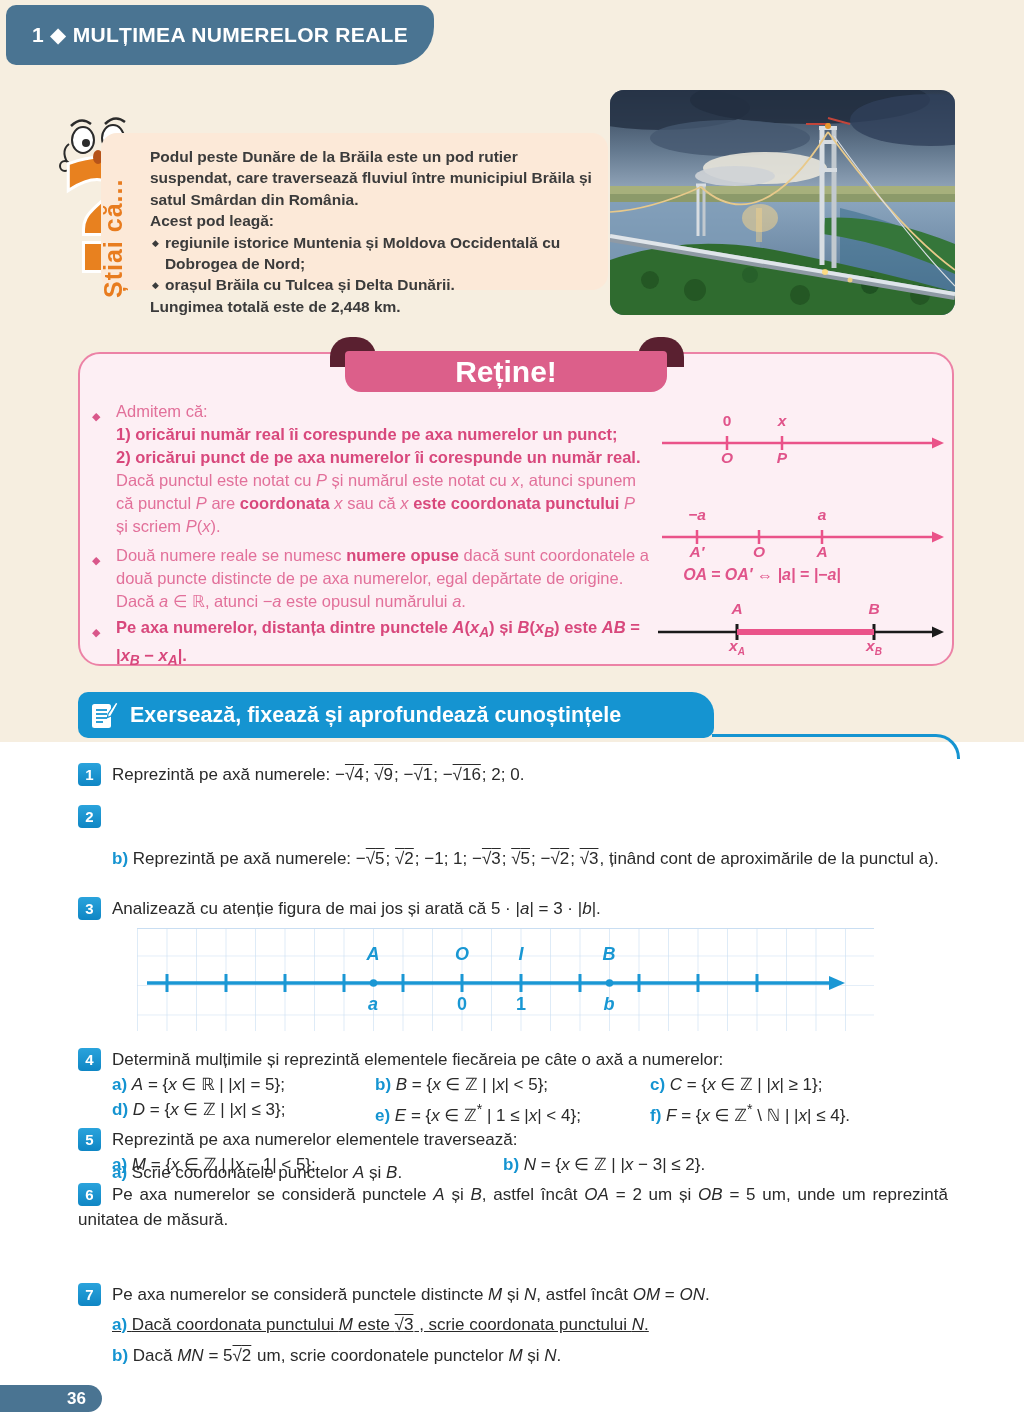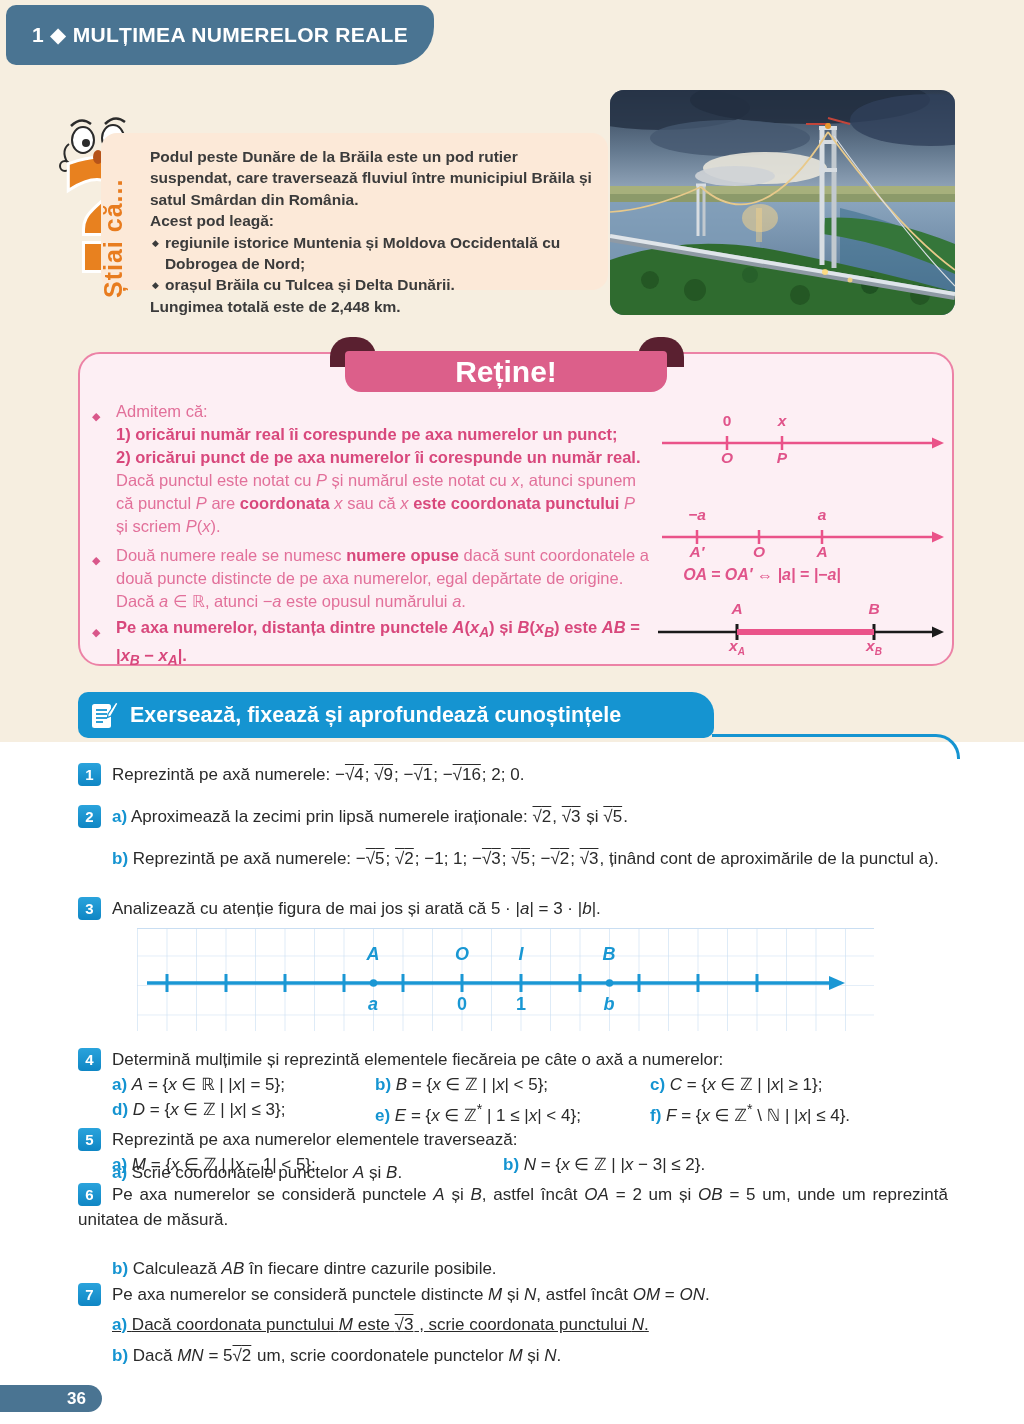--- a/index.html
+++ b/index.html
@@ -236,24 +236,20 @@
       <polygon points="18,14 26,2 28,3.5 21,16 17.5,17.5" fill="#ffffff" stroke="#1594d1" stroke-width="1.2"></polygon>
     </svg>
     <span>Exersează, fixează și aprofundează cunoștințele</span>
   </div>
   <div class="sect-line"></div>
 
   <div class="badge" style="top:763px;">1</div>
   <div class="ex" style="left:112px;top:762px;width:840px;">Reprezintă pe axă numerele: −<span class="sq">4</span>; <span class="sq">9</span>; −<span class="sq">1</span>; −<span class="sq">16</span>; 2; 0.</div>
 
   <div class="badge" style="top:805px;">2</div>
-  <div class="ex" style="left:112px;top:804px;width:840px;">
-    <span class="plbl">a)</span>
-    <span>Aproximează la zecimi prin lipsă numerele iraționale: <span class="sq">2</span>, <span class="sq">3</span> și <span class="sq">5</span>.</span>
-  </div>
   <div class="ex just" style="left:78px;top:846px;width:870px;text-indent:34px;">
     <span class="plbl">b)</span>
     <span>Reprezintă pe axă numerele: −<span class="sq">5</span>; <span class="sq">2</span>; −1; 1; −<span class="sq">3</span>; <span class="sq">5</span>; −<span class="sq">2</span>; <span class="sq">3</span>, ținând cont de aproximările de la punctul a).</span>
   </div>
 
   <div class="badge" style="top:897px;">3</div>
   <div class="ex" style="left:112px;top:896px;width:840px;">Analizează cu atenție figura de mai jos și arată că 5 · |<i>a</i>| = 3 · |<i>b</i>|.</div>
 
   <div class="fig">
     <svg width="737" height="106" viewBox="0 0 737 106">
@@ -311,24 +307,20 @@
     <span style="position:absolute;left:0;"><span class="plbl">a)</span> <span><i>M</i> = {<i>x</i> ∈ ℤ | |<i>x</i> − 1| &lt; 5};</span></span>
     <span style="position:absolute;left:391px;text-align:right;"><span class="plbl">b)</span> <span><i>N</i> = {<i>x</i> ∈ ℤ | |<i>x</i> − 3| ≤ 2}.</span></span>
   </div>
 
   <div class="badge" style="top:1183px;">6</div>
   <div class="ex just" style="left:78px;top:1182px;width:870px;text-indent:34px;">Pe axa numerelor se consideră punctele <i>A</i> și <i>B</i>, astfel încât <i>OA</i> = 2 um și <i>OB</i> = 5 um, unde um reprezintă unitatea de măsură.</div>
   <div class="ex" style="left:112px;top:1160px;width:840px;">
     <span class="plbl">a)</span>
     <span>Scrie coordonatele punctelor <i>A</i> și <i>B</i>.</span>
   </div>
-  <div class="ex" style="left:112px;top:1256px;width:840px;">
-    <span class="plbl">b)</span>
-    <span>Calculează <i>AB</i> în fiecare dintre cazurile posibile.</span>
-  </div>
 
   <div class="badge" style="top:1283px;">7</div>
   <div class="ex" style="left:112px;top:1282px;width:840px;">Pe axa numerelor se consideră punctele distincte <i>M</i> și <i>N</i>, astfel încât <i>OM</i> = <i>ON</i>.</div>
   <div class="ex" style="left:112px;top:1312px;width:840px;text-decoration:underline;">
     <span class="plbl">a)</span>
     <span>Dacă coordonata punctului <i>M</i> este <span class="sq">3</span> , scrie coordonata punctului <i>N</i>.</span>
   </div>
   <div class="ex" style="left:112px;top:1343px;width:840px;">
     <span class="plbl">b)</span>
     <span>Dacă <i>MN</i> = 5<span class="sq">2</span> um, scrie coordonatele punctelor <i>M</i> și <i>N</i>.</span>

